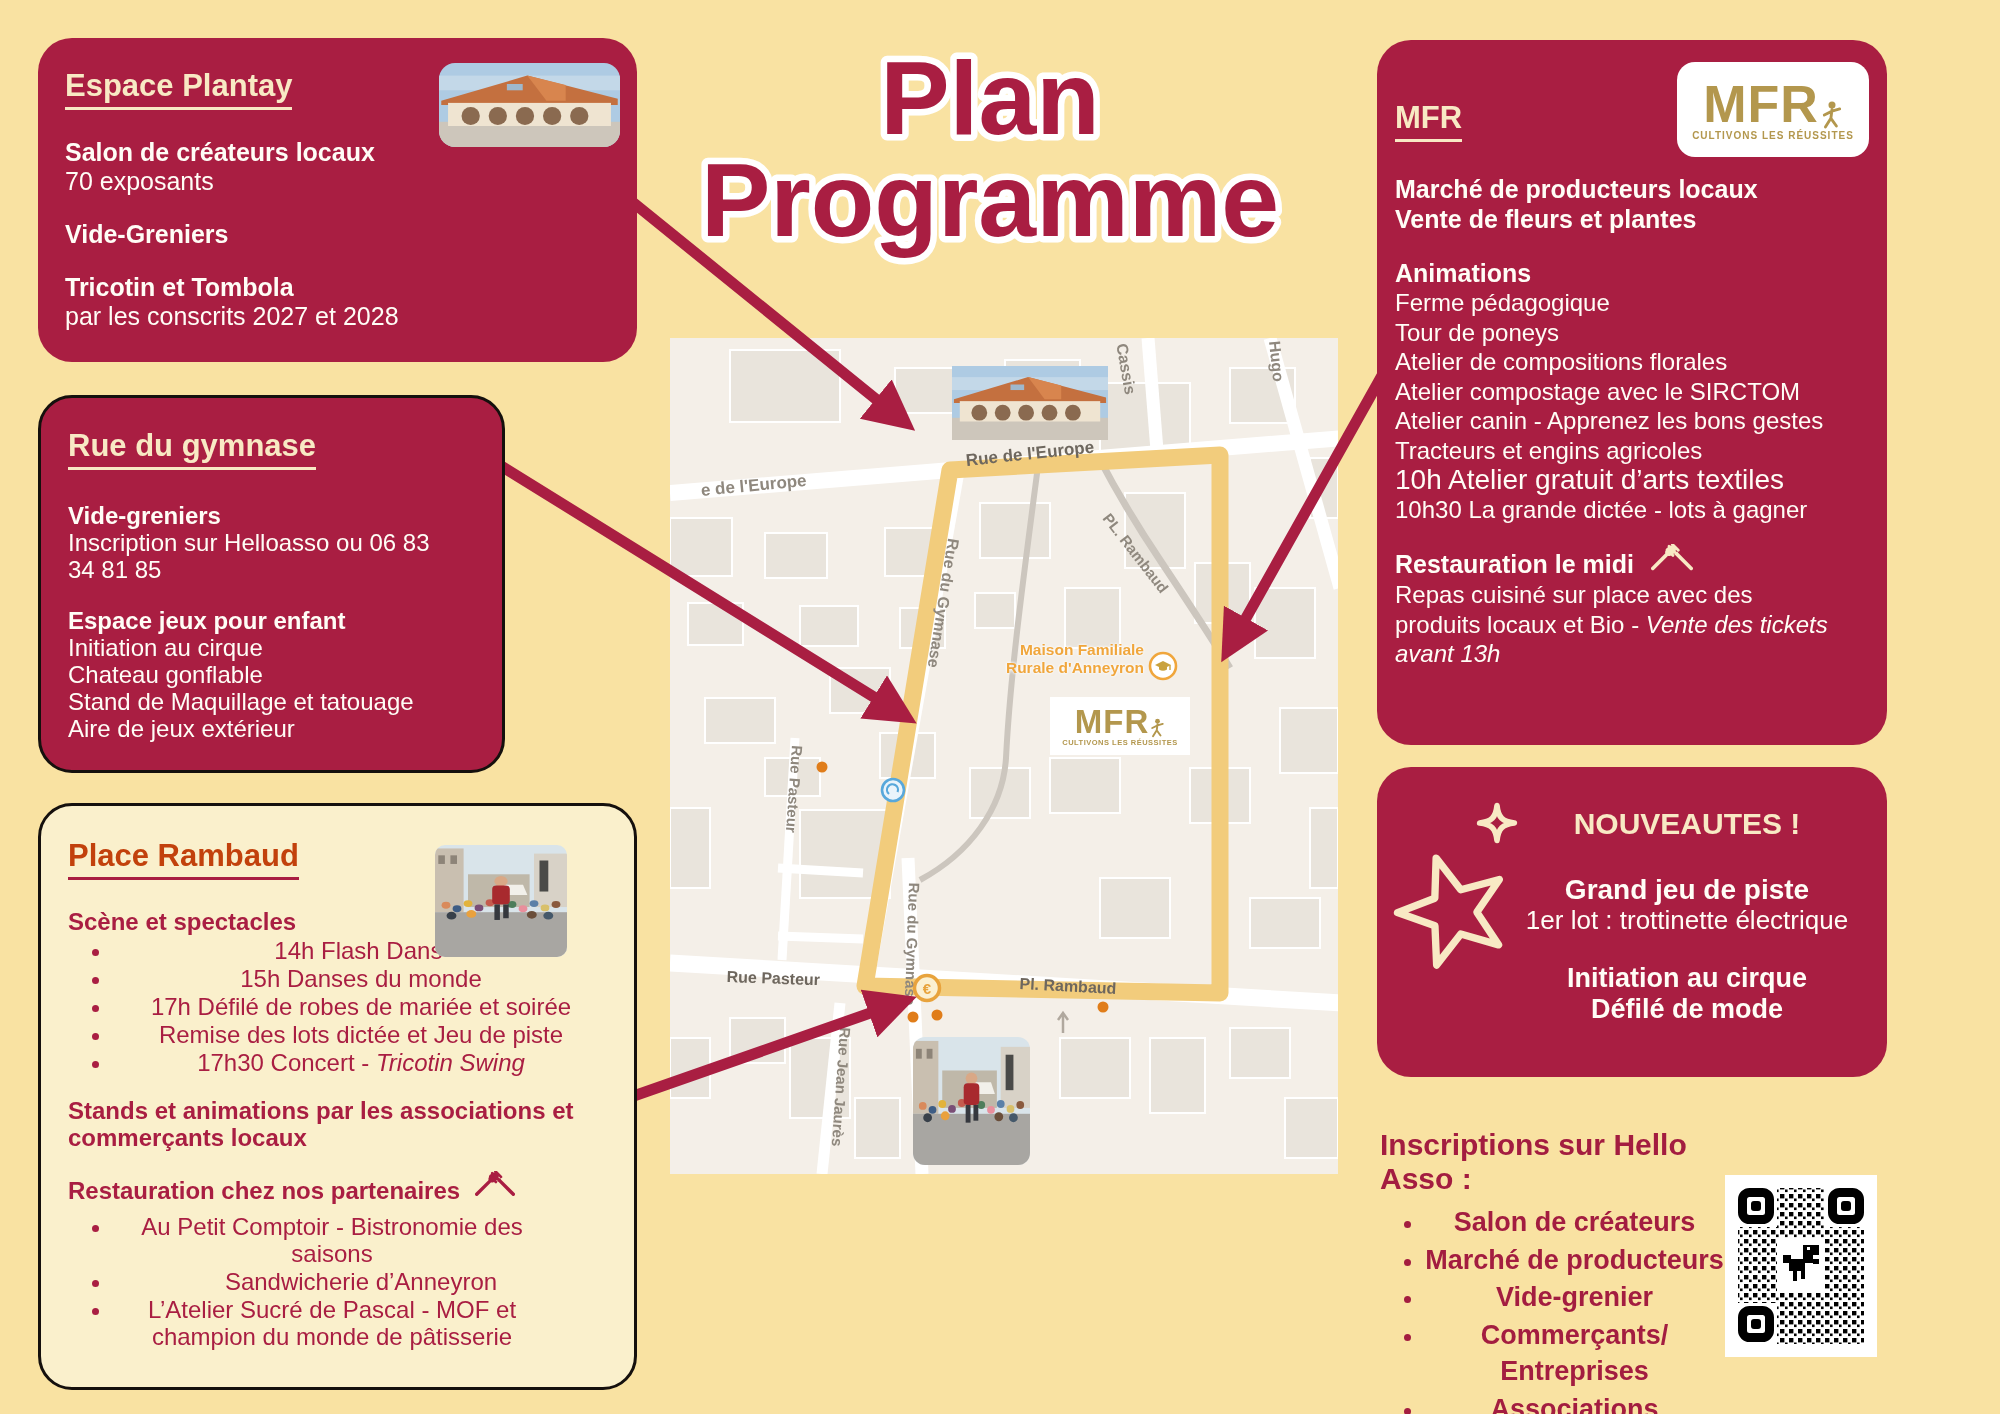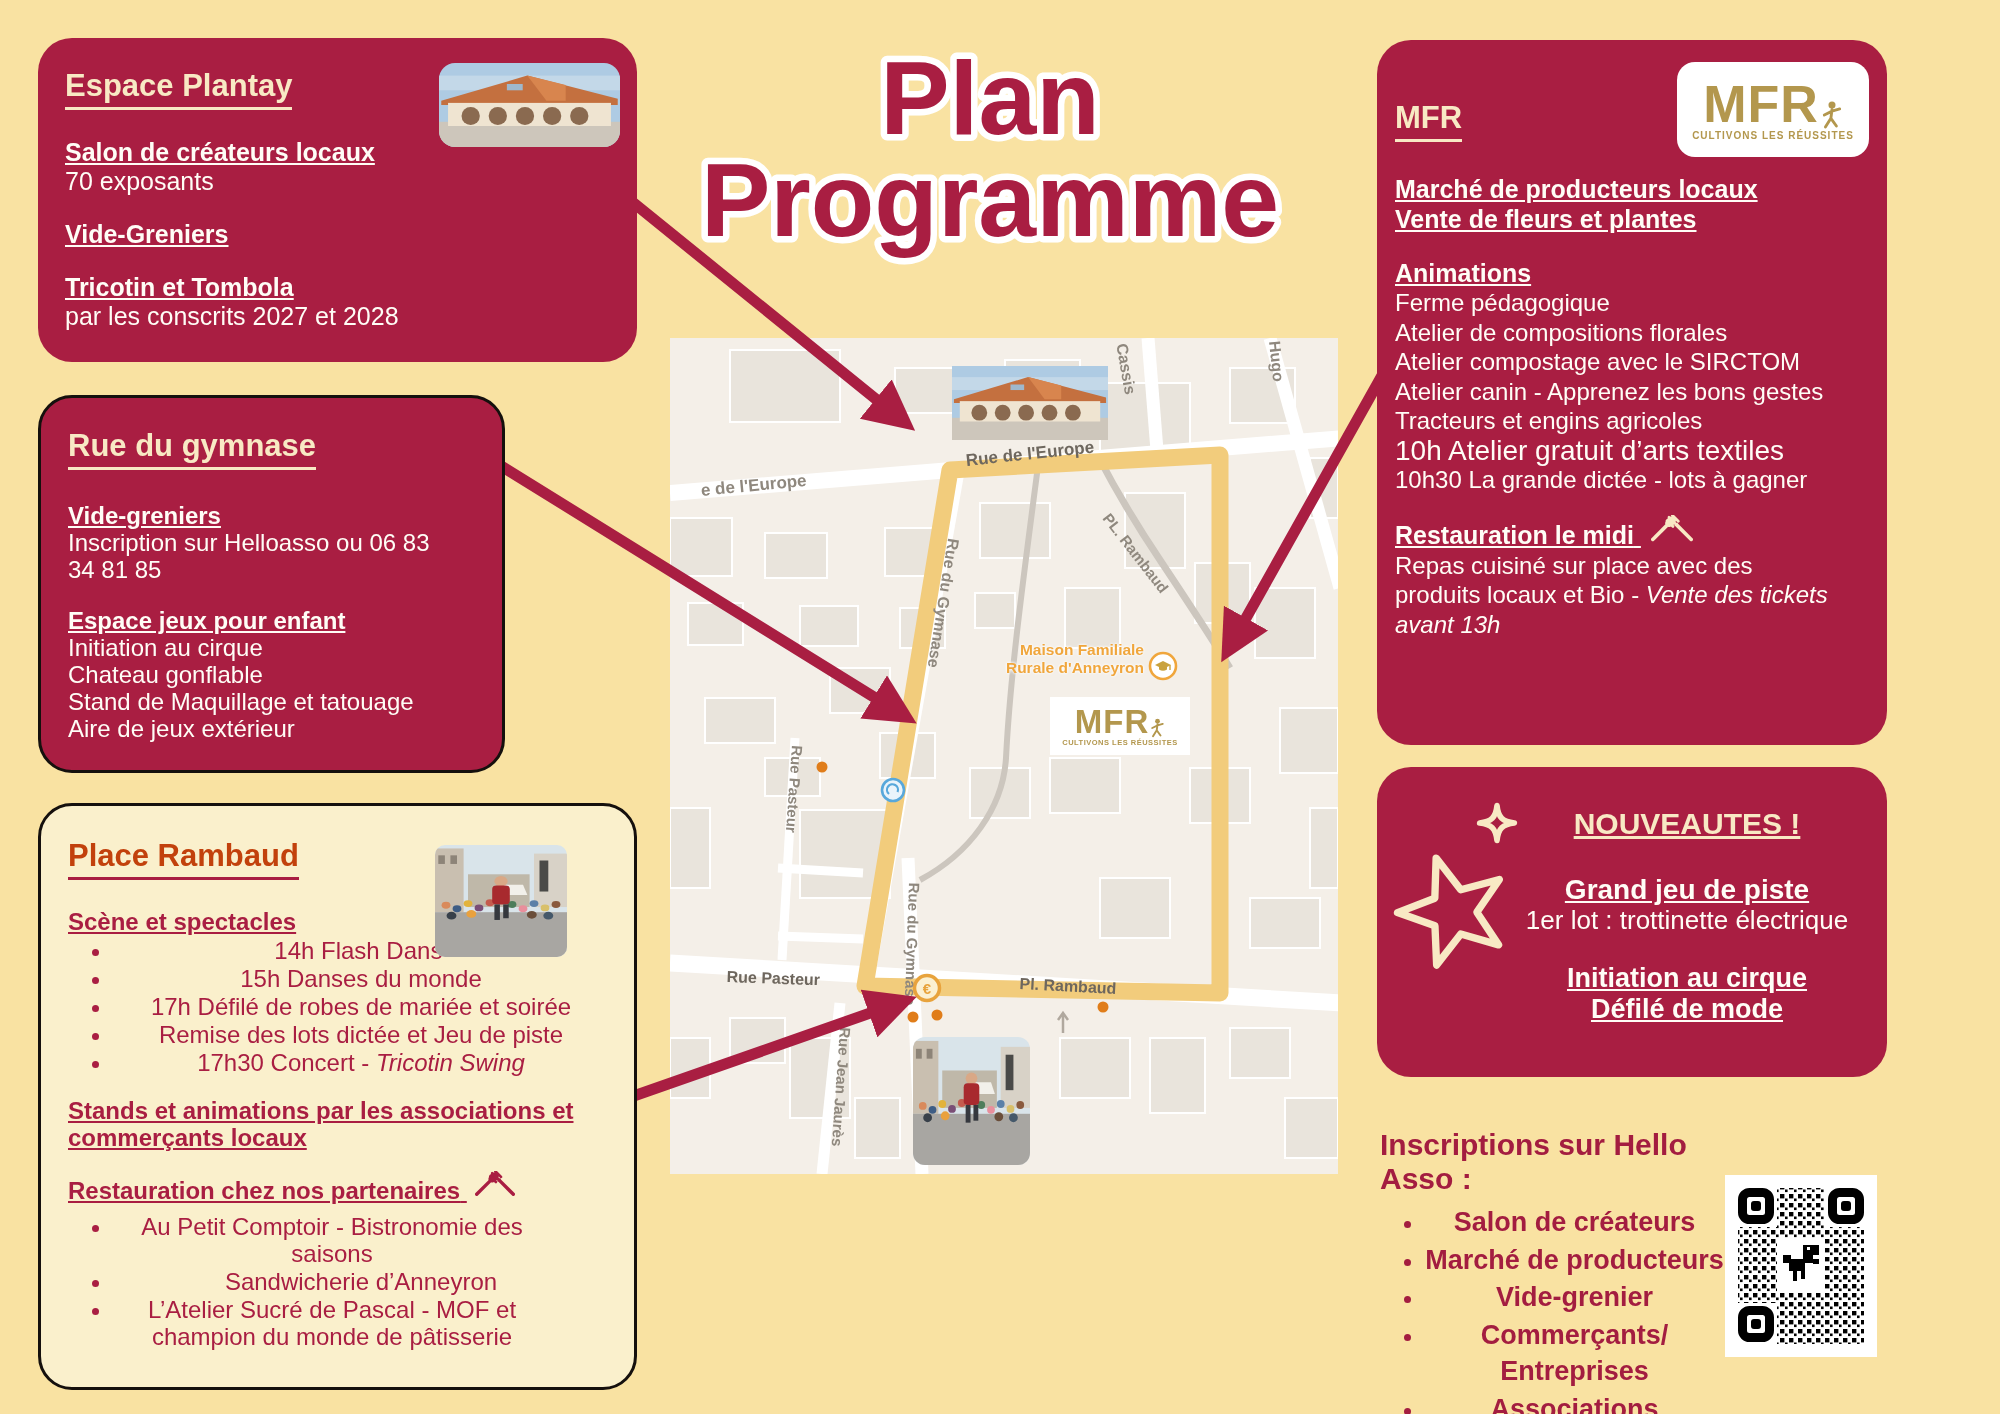--- a/index.html
+++ b/index.html
@@ -8,21 +8,21 @@
 
   
   .rbox{position:absolute;border-radius:34px;box-sizing:border-box;}
   .crimson{background:#A91E42;color:#FFFDF6;}
   .creambox{background:#FAF0CC;color:#A91E42;}
   .bordered{border:3px solid #15100d;}
   .boxpad{padding:30px 42px 20px 27px;}
   .boxtitle{display:inline-block;font-size:31px;font-weight:bold;color:#F8E9C4;
             border-bottom:3px solid #F8E9C4;padding-bottom:3px;margin:0 0 8px 0;}
   .boxtitle.red{color:#c2410c;border-color:#A91E42;}
-  .b{font-weight:bold;text-decoration:underline;}
+  .b{font-weight:bold;}
   .t24{font-size:24px;line-height:27px;}
   .t25{font-size:25px;line-height:29px;}
   p{margin:0;} .gap20{height:20px;} .gap24{height:24px;}
   ul{margin:2px 0 0 0;padding:0 0 0 44px;text-align:center;}
   li{margin:0 0 1px 0;}
   li::marker{font-size:22px;}
 
   
   #map{position:absolute;left:670px;top:338px;width:668px;height:836px;background:#F4EFE8;overflow:hidden;}
   .maplabel{position:absolute;color:#8F887E;font-weight:bold;white-space:nowrap;transform-origin:0 0;}
@@ -347,20 +347,21 @@
           </svg>
       </div>
       <div class="tag" style="font-size:10px;letter-spacing:1px">CULTIVONS LES RÉUSSITES</div>
     </div>
     <div class="gap24"></div>
     <p class="b" style="font-size:25px;line-height:30px">Marché de producteurs locaux</p>
     <p class="b" style="font-size:25px;line-height:30px">Vente de fleurs et plantes</p>
     <div class="gap24"></div>
     <p class="b" style="font-size:25px;line-height:30px">Animations</p>
     <p style="font-size:24px;line-height:29.5px">Ferme pédagogique</p>
+    <p style="font-size:24px;line-height:29.5px">Tour de poneys</p>
     <p style="font-size:24px;line-height:29.5px">Atelier de compositions florales</p>
     <p style="font-size:24px;line-height:29.5px">Atelier compostage avec le SIRCTOM</p>
     <p style="font-size:24px;line-height:29.5px">Atelier canin - Apprenez les bons gestes</p>
     <p style="font-size:24px;line-height:29.5px">Tracteurs et engins agricoles</p>
     <p style="font-size:28px;line-height:29.5px">10h Atelier gratuit d’arts textiles</p>
     <p style="font-size:24px;line-height:29.5px">10h30 La grande dictée - lots à gagner</p>
     <div class="gap20"></div>
     <p class="b" style="font-size:25px;line-height:30px">
       <span>Restauration le midi</span>
       <svg width="42" height="42" viewBox="0 0 40 40" style="color:#F8E9C4;vertical-align:-13px;margin-left:10px">

